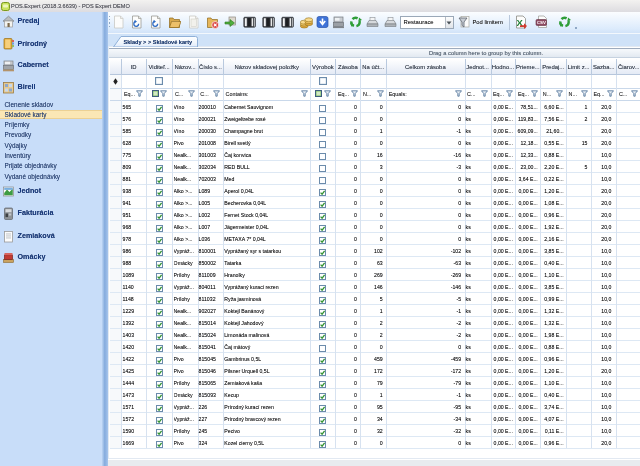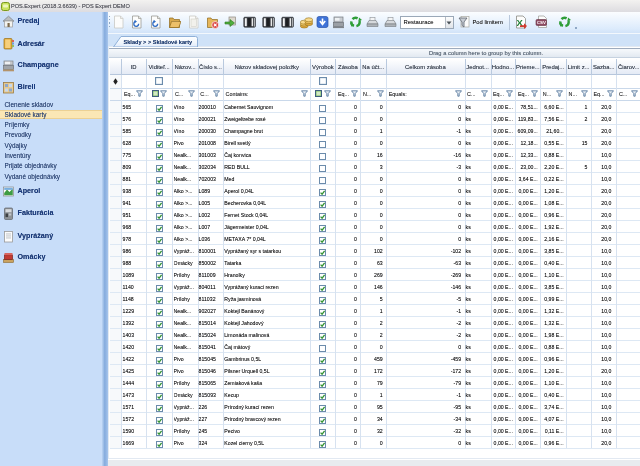--- a/index.html
+++ b/index.html
@@ -767,26 +767,26 @@
 <div style="position:absolute;left:256.90px;top:439.70px;width:100px;text-align:right;font-size:5.2px;color:#141414;white-space:nowrap;line-height:7.80px;">0</div>
 <div style="position:absolute;left:282.70px;top:439.70px;width:100px;text-align:right;font-size:5.2px;color:#141414;white-space:nowrap;line-height:7.80px;">0</div>
 <div style="position:absolute;left:361.10px;top:439.70px;width:100px;text-align:right;font-size:5.2px;color:#141414;white-space:nowrap;line-height:7.80px;">0</div>
 <div style="position:absolute;left:465.60px;top:439.70px;font-size:5.2px;color:#141414;font-weight:normal;white-space:nowrap;line-height:7.80px;">ks</div>
 <div style="position:absolute;left:412.90px;top:439.70px;width:100px;text-align:right;font-size:5.2px;color:#141414;white-space:nowrap;line-height:7.80px;">0,00 E...</div>
 <div style="position:absolute;left:437.80px;top:439.70px;width:100px;text-align:right;font-size:5.2px;color:#141414;white-space:nowrap;line-height:7.80px;">0,00 E...</div>
 <div style="position:absolute;left:463.60px;top:439.70px;width:100px;text-align:right;font-size:5.2px;color:#141414;white-space:nowrap;line-height:7.80px;">0,96 E...</div>
 <div style="position:absolute;left:511.40px;top:439.70px;width:100px;text-align:right;font-size:5.2px;color:#141414;white-space:nowrap;line-height:7.80px;">20,0</div>
 <div style="position:absolute;left:0;top:109.6px;width:102px;height:9.6px;background:#fbe7b5;border-top:1px solid #ecd194;border-bottom:1px solid #ecd194"></div>
 <div style="position:absolute;left:17.50px;top:16.40px;font-size:7.2px;color:#16387e;font-weight:bold;white-space:nowrap;line-height:10.80px;">Predaj</div>
-<div style="position:absolute;left:17.50px;top:38.50px;font-size:7.2px;color:#16387e;font-weight:bold;white-space:nowrap;line-height:10.80px;">Adresár</div>
-<div style="position:absolute;left:17.50px;top:60.20px;font-size:7.2px;color:#16387e;font-weight:bold;white-space:nowrap;line-height:10.80px;">Champagne</div>
+<div style="position:absolute;left:17.50px;top:38.50px;font-size:7.2px;color:#16387e;font-weight:bold;white-space:nowrap;line-height:10.80px;">Prírodný</div>
+<div style="position:absolute;left:17.50px;top:60.20px;font-size:7.2px;color:#16387e;font-weight:bold;white-space:nowrap;line-height:10.80px;">Cabernet</div>
 <div style="position:absolute;left:17.50px;top:82.20px;font-size:7.2px;color:#16387e;font-weight:bold;white-space:nowrap;line-height:10.80px;">Birell</div>
-<div style="position:absolute;left:17.50px;top:185.60px;font-size:7.2px;color:#16387e;font-weight:bold;white-space:nowrap;line-height:10.80px;">Aperol</div>
+<div style="position:absolute;left:17.50px;top:185.60px;font-size:7.2px;color:#16387e;font-weight:bold;white-space:nowrap;line-height:10.80px;">Jednot</div>
 <div style="position:absolute;left:17.50px;top:207.90px;font-size:7.2px;color:#16387e;font-weight:bold;white-space:nowrap;line-height:10.80px;">Fakturácia</div>
-<div style="position:absolute;left:17.50px;top:230.60px;font-size:7.2px;color:#16387e;font-weight:bold;white-space:nowrap;line-height:10.80px;">Vyprážaný</div>
+<div style="position:absolute;left:17.50px;top:230.60px;font-size:7.2px;color:#16387e;font-weight:bold;white-space:nowrap;line-height:10.80px;">Zemiaková</div>
 <div style="position:absolute;left:17.50px;top:252.10px;font-size:7.2px;color:#16387e;font-weight:bold;white-space:nowrap;line-height:10.80px;">Omácky</div>
 <div style="position:absolute;left:4.50px;top:99.50px;font-size:6.4px;color:#27457f;font-weight:normal;white-space:nowrap;line-height:9.60px;">Clenenie skladov</div>
 <div style="position:absolute;left:4.50px;top:109.80px;font-size:6.4px;color:#27457f;font-weight:normal;white-space:nowrap;line-height:9.60px;">Skladové karty</div>
 <div style="position:absolute;left:4.50px;top:120.10px;font-size:6.4px;color:#27457f;font-weight:normal;white-space:nowrap;line-height:9.60px;">Príjemky</div>
 <div style="position:absolute;left:4.50px;top:130.40px;font-size:6.4px;color:#27457f;font-weight:normal;white-space:nowrap;line-height:9.60px;">Prevodky</div>
 <div style="position:absolute;left:4.50px;top:140.70px;font-size:6.4px;color:#27457f;font-weight:normal;white-space:nowrap;line-height:9.60px;">Výdajky</div>
 <div style="position:absolute;left:4.50px;top:151.00px;font-size:6.4px;color:#27457f;font-weight:normal;white-space:nowrap;line-height:9.60px;">Inventúry</div>
 <div style="position:absolute;left:4.50px;top:161.30px;font-size:6.4px;color:#27457f;font-weight:normal;white-space:nowrap;line-height:9.60px;">Prijaté objednávky</div>
 <div style="position:absolute;left:4.50px;top:171.60px;font-size:6.4px;color:#27457f;font-weight:normal;white-space:nowrap;line-height:9.60px;">Vydané objednávky</div>
 <svg style="position:absolute;left:1.5px;top:15.3px" width="13" height="13" viewBox="0 0 13 13">

